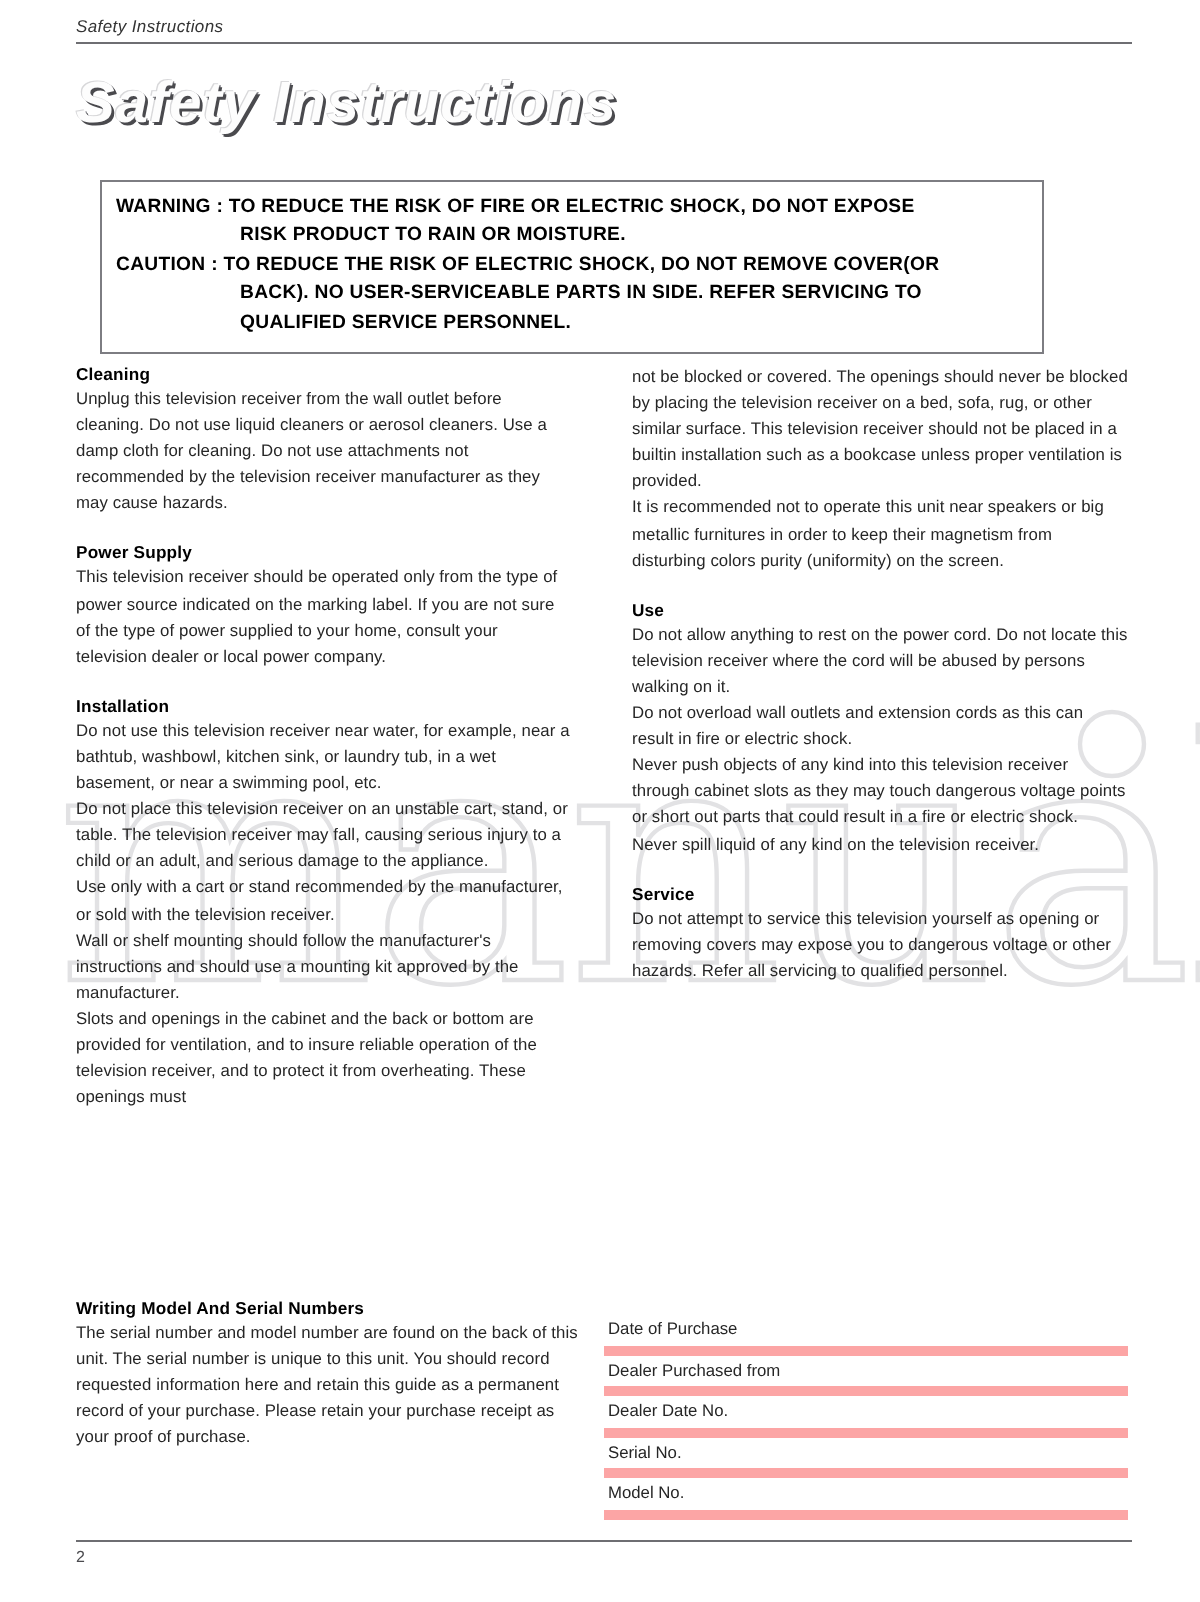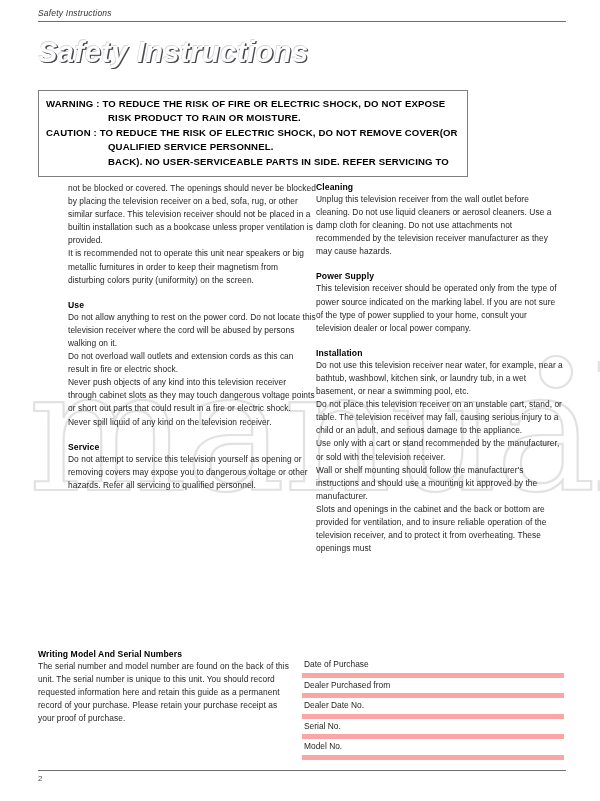--- a/index.html
+++ b/index.html
@@ -86,23 +86,23 @@
        1.4px 1.4px 0 #4a4a4e,
        0.7px 0.7px 0 #7b7b80,
       -0.6px -0.6px 0 #d8d8da;
     white-space: nowrap;
     line-height: 1;
   }
 
   
   .warning-box {
     position: absolute;
-    left: 38px;
+    left: 50px;
     top: 90px;
-    width: 430px;
+    width: 472px;
     box-sizing: border-box;
     border: 1px solid #7d7d82;
     padding: 6px 7px 7px 7px;
     z-index: 2;
     background: rgba(255,255,255,0.82);
   }
   .warning-line {
     font-size: 9.6px;
     font-weight: bold;
     line-height: 14.4px;
@@ -208,55 +208,55 @@
   </div>
 
   <div class="page-title-wrap">
     <div class="page-title">Safety Instructions</div>
   </div>
 
   <div class="warning-box">
     <div class="warning-line">WARNING : TO REDUCE THE RISK OF FIRE OR ELECTRIC SHOCK, DO NOT EXPOSE</div>
     <div class="warning-line indent">RISK PRODUCT TO RAIN OR MOISTURE.</div>
     <div class="warning-line">CAUTION : TO REDUCE THE RISK OF ELECTRIC SHOCK, DO NOT REMOVE COVER(OR</div>
+    <div class="warning-line indent">BACK). NO USER-SERVICEABLE PARTS IN SIDE. REFER SERVICING TO</div>
     <div class="warning-line indent">QUALIFIED SERVICE PERSONNEL.</div>
-    <div class="warning-line indent">BACK). NO USER-SERVICEABLE PARTS IN SIDE. REFER SERVICING TO</div>
   </div>
 
   <div class="columns">
-
-    <div class="col right">
-      <p class="body-text">not be blocked or covered. The openings should never be blocked by placing the television receiver on a bed, sofa, rug, or other similar surface. This television receiver should not be placed in a builtin installation such as a bookcase unless proper ventilation is provided.</p>
-      <p class="body-text">It is recommended not to operate this unit near speakers or big metallic furnitures in order to keep their magnetism from disturbing colors purity (uniformity) on the screen.</p>
-
-      <div class="sec-head spaced">Use</div>
-      <p class="body-text">Do not allow anything to rest on the power cord. Do not locate this television receiver where the cord will be abused by persons walking on it.</p>
-      <p class="body-text">Do not overload wall outlets and extension cords as this can result in fire or electric shock.</p>
-      <p class="body-text">Never push objects of any kind into this television receiver through cabinet slots as they may touch dangerous voltage points or short out parts that could result in a fire or electric shock.</p>
-      <p class="body-text">Never spill liquid of any kind on the television receiver.</p>
-
-      <div class="sec-head spaced">Service</div>
-      <p class="body-text">Do not attempt to service this television yourself as opening or removing covers may expose you to dangerous voltage or other hazards. Refer all servicing to qualified personnel.</p>
-    </div>
 
     <div class="col left">
       <div class="sec-head">Cleaning</div>
       <p class="body-text">Unplug this television receiver from the wall outlet before cleaning. Do not use liquid cleaners or aerosol cleaners. Use a damp cloth for cleaning. Do not use attachments not recommended by the television receiver manufacturer as they may cause hazards.</p>
 
       <div class="sec-head spaced">Power Supply</div>
       <p class="body-text">This television receiver should be operated only from the type of power source indicated on the marking label. If you are not sure of the type of power supplied to your home, consult your television dealer or local power company.</p>
 
       <div class="sec-head spaced">Installation</div>
       <p class="body-text">Do not use this television receiver near water, for example, near a bathtub, washbowl, kitchen sink, or laundry tub, in a wet basement, or near a swimming pool, etc.</p>
       <p class="body-text">Do not place this television receiver on an unstable cart, stand, or table. The television receiver may fall, causing serious injury to a child or an adult, and serious damage to the appliance.</p>
       <p class="body-text">Use only with a cart or stand recommended by the manufacturer, or sold with the television receiver.</p>
       <p class="body-text">Wall or shelf mounting should follow the manufacturer's instructions and should use a mounting kit approved by the manufacturer.</p>
       <p class="body-text">Slots and openings in the cabinet and the back or bottom are provided for ventilation, and to insure reliable operation of the television receiver, and to protect it from overheating. These openings must</p>
     </div>
 
+    <div class="col right">
+      <p class="body-text">not be blocked or covered. The openings should never be blocked by placing the television receiver on a bed, sofa, rug, or other similar surface. This television receiver should not be placed in a builtin installation such as a bookcase unless proper ventilation is provided.</p>
+      <p class="body-text">It is recommended not to operate this unit near speakers or big metallic furnitures in order to keep their magnetism from disturbing colors purity (uniformity) on the screen.</p>
+
+      <div class="sec-head spaced">Use</div>
+      <p class="body-text">Do not allow anything to rest on the power cord. Do not locate this television receiver where the cord will be abused by persons walking on it.</p>
+      <p class="body-text">Do not overload wall outlets and extension cords as this can result in fire or electric shock.</p>
+      <p class="body-text">Never push objects of any kind into this television receiver through cabinet slots as they may touch dangerous voltage points or short out parts that could result in a fire or electric shock.</p>
+      <p class="body-text">Never spill liquid of any kind on the television receiver.</p>
+
+      <div class="sec-head spaced">Service</div>
+      <p class="body-text">Do not attempt to service this television yourself as opening or removing covers may expose you to dangerous voltage or other hazards. Refer all servicing to qualified personnel.</p>
+    </div>
+
     <div class="clear"></div>
   </div>
 
   <div class="bottom">
     <div class="bottom-left">
       <div class="sec-head">Writing Model And Serial Numbers</div>
       <p class="body-text">The serial number and model number are found on the back of this unit. The serial number is unique to this unit. You should record requested information here and retain this guide as a permanent record of your purchase. Please retain your purchase receipt as your proof of purchase.</p>
     </div>
 
     <div class="bottom-right">

